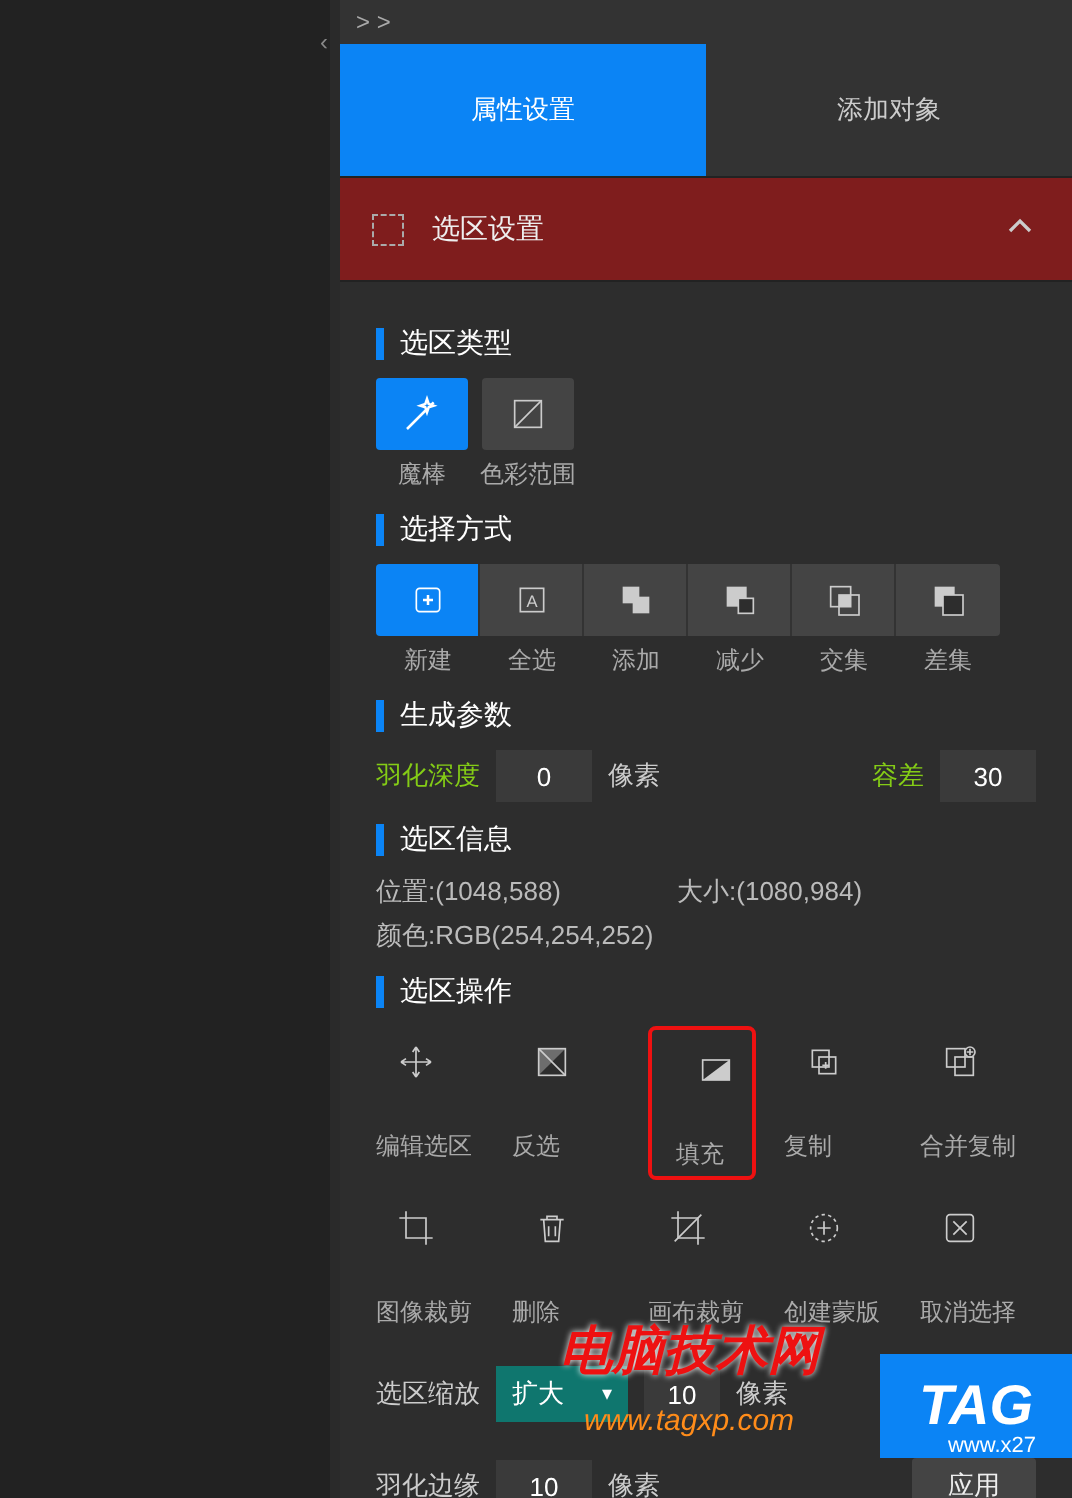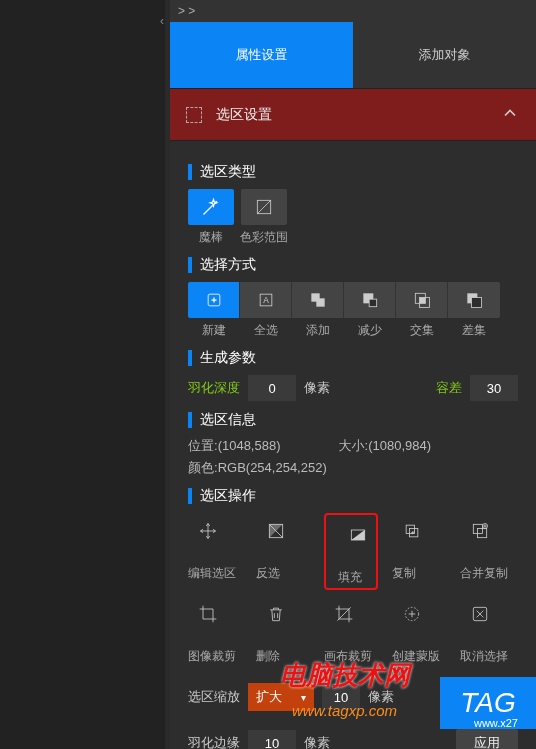--- a/index.html
+++ b/index.html
@@ -34,25 +34,25 @@
 .param-row{display:flex;align-items:center;gap:8px;margin:8px 0}
 .param-row .plabel{color:#84cc16;font-size:13px}
 .num-input{width:48px;height:26px;background:#3a3a3a;border:none;color:#fff;text-align:center;font-size:13px}
 .unit{color:#ccc}
 .info-line{color:#bbb;font-size:13px;margin:4px 0}
 .op-grid{display:flex;gap:14px;margin:6px 0}
 .op-item{display:flex;flex-direction:column;align-items:flex-start;gap:16px;width:54px}
 .op-icon{width:40px;height:36px;display:flex;align-items:center;justify-content:center;color:#ddd}
 .highlight-box{border:2px solid #e11;border-radius:4px;padding:2px 12px}
 .ctl-row{display:flex;align-items:center;gap:8px;margin:18px 0}
-.select{height:28px;background:#c2410c;color:#fff;border:none;padding:0 8px;display:flex;align-items:center;gap:6px;min-width:66px;justify-content:space-between}
+.select{height:28px;background:#0f766e;color:#fff;border:none;padding:0 8px;display:flex;align-items:center;gap:6px;min-width:66px;justify-content:space-between}
 .apply-btn{width:62px;height:28px;background:#444;color:#eee;display:flex;align-items:center;justify-content:center;cursor:pointer;border-radius:2px;margin-left:auto}
 .watermark1{position:absolute;left:280px;bottom:56px;font-size:26px;font-weight:bold;color:#e11;font-style:italic;text-shadow:0 0 3px #fff}
 .watermark2{position:absolute;left:292px;bottom:30px;font-size:15px;color:#ff8c1a;font-style:italic}
-.tag-box{position:absolute;right:0;bottom:20px;width:96px;height:52px;background:#0b84f5;display:flex;align-items:center;justify-content:center;color:#fff;font-size:28px;font-weight:normal;font-style:italic}
+.tag-box{position:absolute;right:0;bottom:20px;width:96px;height:52px;background:#0b84f5;display:flex;align-items:center;justify-content:center;color:#fff;font-size:28px;font-weight:bold;font-style:italic}
 .tag-url{position:absolute;right:18px;bottom:20px;color:#fff;font-size:11px}
 svg{width:20px;height:20px}
 .scrollbar-stub{position:absolute;left:171px;top:340px;width:6px;height:160px;background:#555;border-radius:3px}
 </style>
 </head>
 <body>
 
 <div class="left-pane"></div>
 <div class="divider"></div>
 <div class="drag-handle">‹</div>

